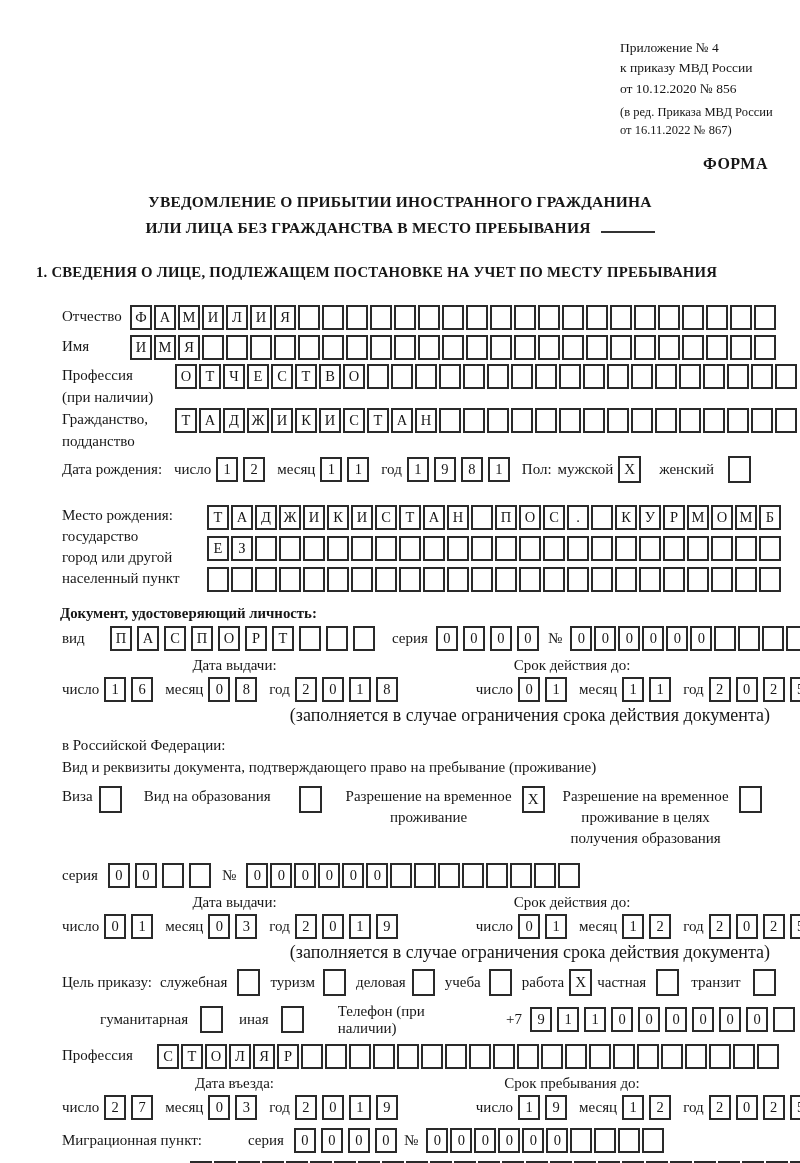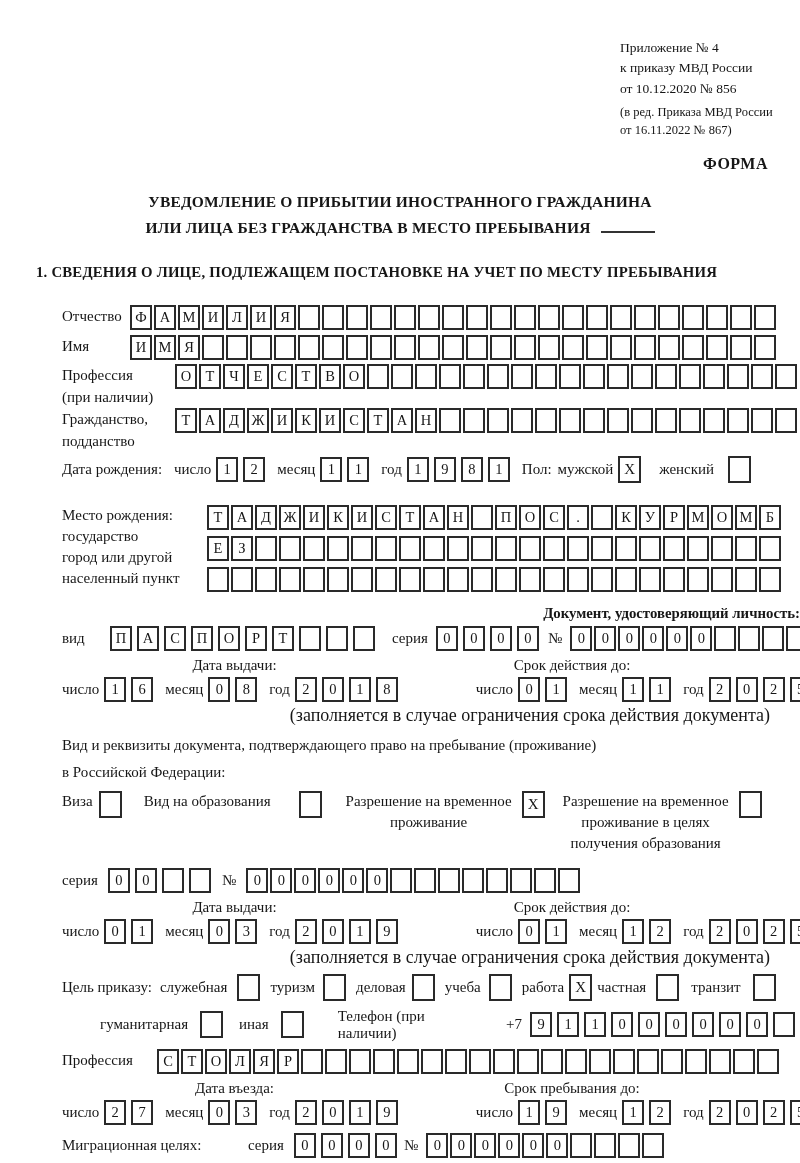--- a/index.html
+++ b/index.html
@@ -35,21 +35,21 @@
   .daterow{display:flex;align-items:center;margin-left:62px;font-size:15px;margin-top:3px;}
   .dgroup{display:flex;align-items:center;}
   .dgroup .dl{margin-right:5px;}
   .dgroup .cells{margin-right:7px;}
   .note-right{text-align:right;padding-right:30px;font-size:18px;margin-top:3px;}
 
   .para{margin-left:62px;font-size:15px;line-height:1.5;}
   .opt{display:flex;align-items:flex-start;}
   .opt .optlbl{text-align:center;line-height:21px;}
   .opt .cb{margin-left:10px;margin-top:0;}
-  .center-head{font-weight:bold;font-size:14.8px;text-align:right;width:740px;margin-left:60px;margin-top:7px;}
+  .center-head{font-weight:bold;font-size:14.8px;text-align:left;width:740px;margin-left:60px;margin-top:7px;}
   .bp-rows .cells{margin-bottom:6px;}
 </style>
 </head>
 <body>
 
 <div class="page">
 
   <div class="appendix">
     <div>Приложение № 4</div>
     <div>к приказу МВД России</div>
@@ -413,22 +413,22 @@
           <span class="cell">2</span>
           <span class="cell">0</span>
           <span class="cell">2</span>
           <span class="cell">5</span>
         </span>
     </span>
   </div>
   <div class="note-right">(заполняется в случае ограничения срока действия документа)</div>
 
   <div class="para" style="margin-top:8px">
+    <div style="margin-top:5px">в Российской Федерации:</div>
     <div>Вид и реквизиты документа, подтверждающего право на пребывание (проживание)</div>
-    <div style="margin-top:5px">в Российской Федерации:</div>
   </div>
 
   <div class="row" style="margin-top:7px">
     <span class="opt">
       <span class="optlbl">Виза</span>
       <span class="cb" style="margin-left:6px"></span>
     </span>
     <span class="opt" style="margin-left:22px">
       <span class="optlbl">Вид на образования</span>
       <span class="cb" style="margin-left:28px"></span>
@@ -649,21 +649,21 @@
       <span class="cells spread">
           <span class="cell">2</span>
           <span class="cell">0</span>
           <span class="cell">2</span>
           <span class="cell">5</span>
         </span>
     </span>
   </div>
 
   <div class="daterow" style="margin-top:8px">
-    <span style="width:186px">Миграционная целях:</span>
+    <span style="width:186px">Миграционная пункт:</span>
     <span style="margin-right:10px">серия</span>
     <span class="cells spread">
         <span class="cell">0</span>
         <span class="cell">0</span>
         <span class="cell">0</span>
         <span class="cell">0</span>
       </span>
     <span style="margin:0 8px 0 2px">№</span>
     <span class="cells">
         <span class="cell">0</span>

